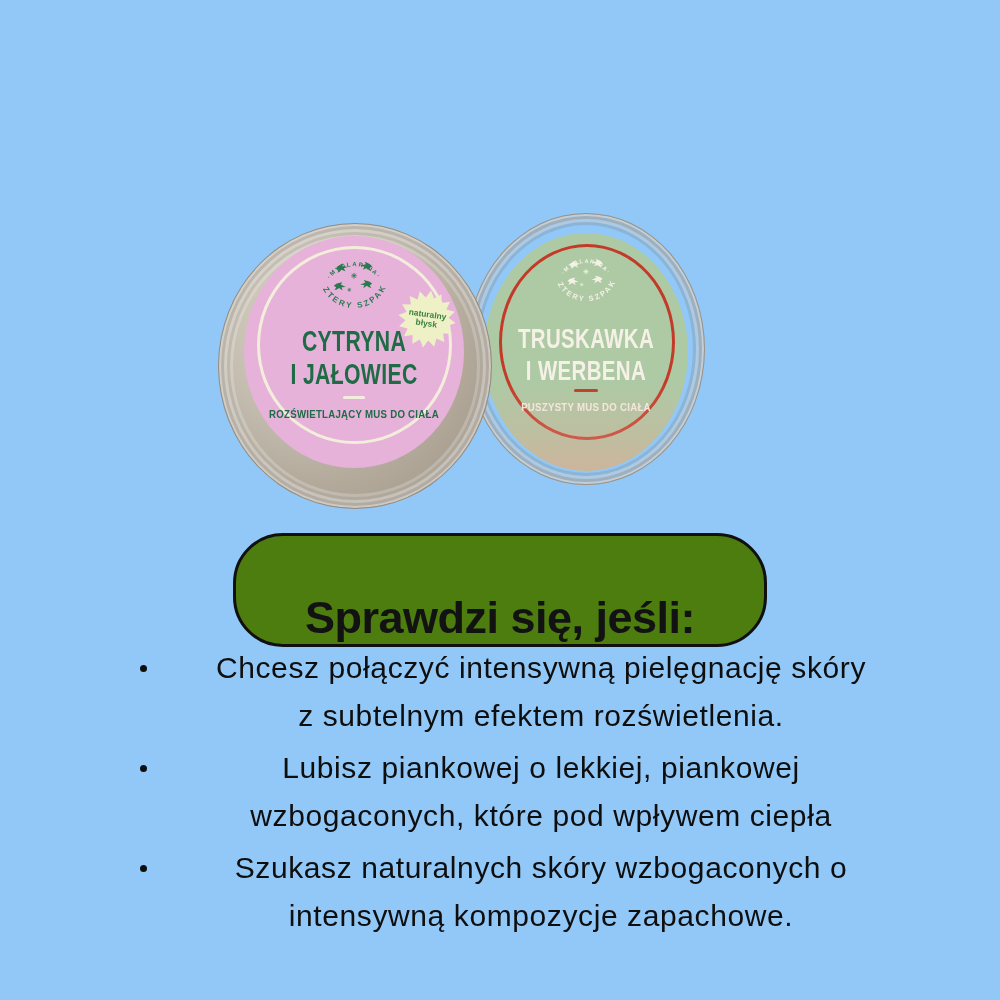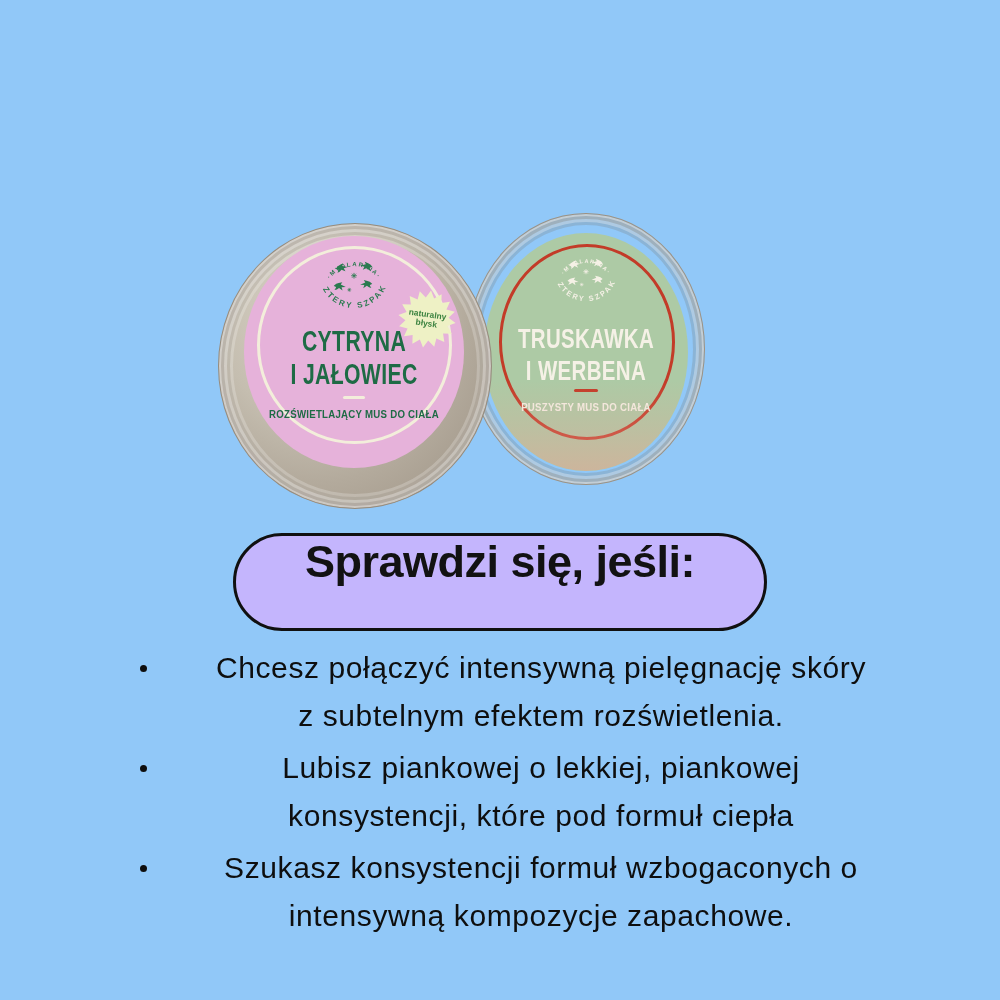--- a/index.html
+++ b/index.html
@@ -45,23 +45,23 @@
   .tin-right .divider{top:156px;width:24px;background:#c33b28;}
 
   .tin-sub{position:absolute;left:0;width:100%;text-align:center;font-weight:bold;transform:scaleX(.84);transform-origin:50% 50%;}
   .tin-left .tin-sub{top:172px;font-size:11.5px;letter-spacing:.3px;color:#1e6b45;}
   .tin-right .tin-sub{top:168px;font-size:11.5px;letter-spacing:.3px;color:#f5f1e6;}
 
   .starburst{position:absolute;left:153px;top:53px;width:60px;height:60px;transform:rotate(8deg);}
   .starburst text{font-family:"Liberation Sans",sans-serif;font-weight:bold;font-size:14px;fill:#3c8340;}
 
   
-  .pill{position:absolute;left:233px;top:533px;width:534px;height:98px;border-radius:50px;
-    background:#c4b5fd;border:3px solid #101010;box-sizing:border-box;
-    display:flex;align-items:flex-start;justify-content:center;}
+  .pill{position:absolute;left:233px;top:533px;width:534px;height:114px;border-radius:50px;
+    background:#4d7c0f;border:3px solid #101010;box-sizing:border-box;
+    display:flex;align-items:flex-end;justify-content:center;}
   .pill-text{font-size:45px;font-weight:bold;color:#121212;letter-spacing:-.5px;}
 
   
   .bullets{position:absolute;left:140px;top:644px;width:780px;margin:0;padding:0;list-style:none;text-align:center;}
   .bullets li{position:relative;padding-left:22px;margin:0 0 4px 0;font-size:30px;line-height:48px;color:#0e0e0e;letter-spacing:.6px;}
   .bullets li::before{content:"";position:absolute;left:0;top:21px;width:7px;height:7px;border-radius:50%;background:#0e0e0e;}
   .bullets .line{display:block;}
 </style>
 </head>
 <body>
@@ -137,21 +137,21 @@
     <span class="pill-text">Sprawdzi się, jeśli:</span>
   </div>
 
   <ul class="bullets">
     <li>
       <span class="line">Chcesz połączyć intensywną pielęgnację skóry</span>
       <span class="line">z subtelnym efektem rozświetlenia.</span>
     </li>
     <li>
       <span class="line">Lubisz piankowej o lekkiej, piankowej</span>
-      <span class="line">konsystencji, które pod formuł ciepła</span>
+      <span class="line">wzbogaconych, które pod wpływem ciepła</span>
     </li>
     <li>
-      <span class="line">Szukasz konsystencji formuł wzbogaconych o</span>
+      <span class="line">Szukasz naturalnych skóry wzbogaconych o</span>
       <span class="line">intensywną kompozycje zapachowe.</span>
     </li>
   </ul>
 
 </div>
 
 </body></html>

